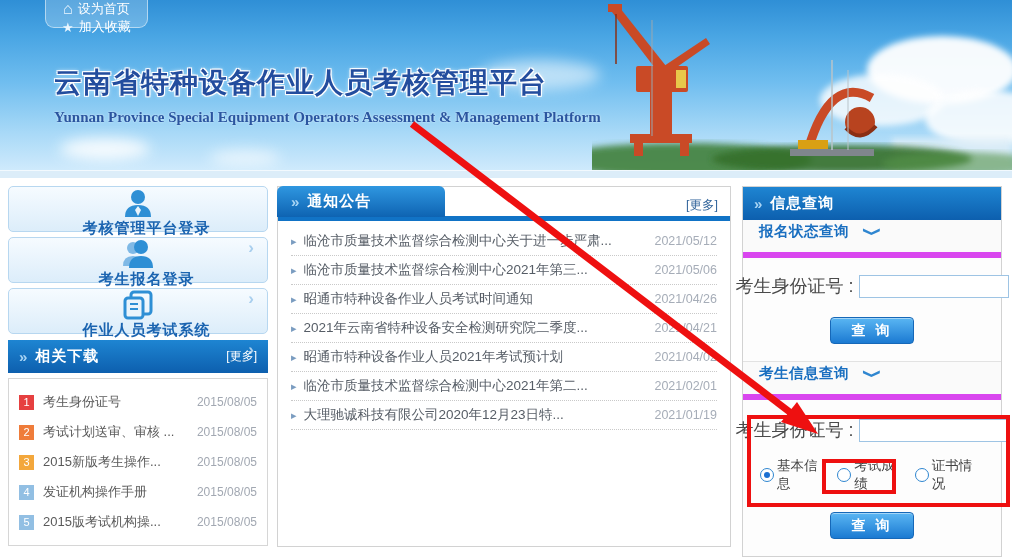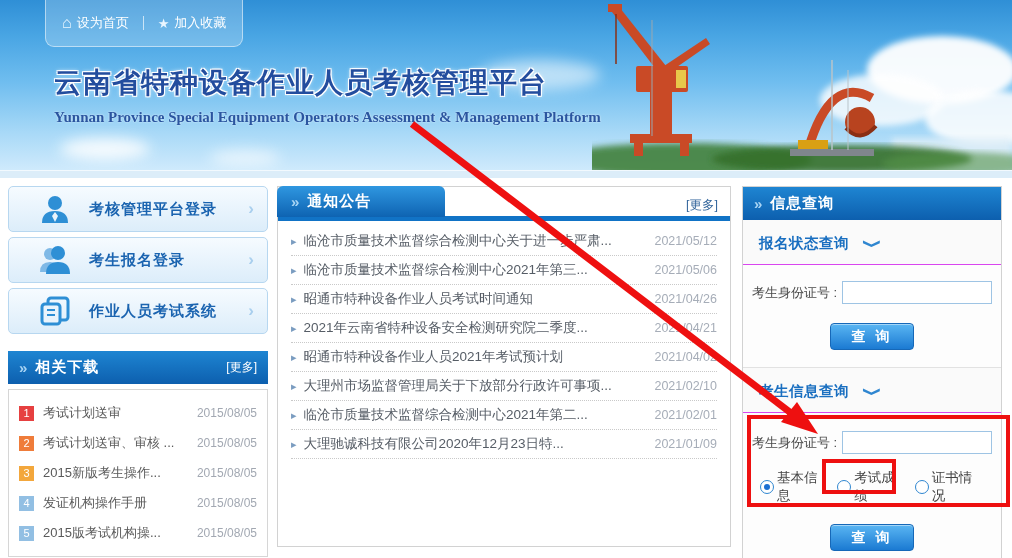--- a/index.html
+++ b/index.html
@@ -5,23 +5,23 @@
   * { box-sizing: border-box; margin: 0; padding: 0; }
   body { background:#fff; font-family:"Liberation Sans","DejaVu Sans",sans-serif; }
   .page { position:relative; width:1012px; height:558px; overflow:hidden; background:#fff; }
 
   
   .header { position:relative; height:170px;
     background:linear-gradient(180deg,#2f8fd6 0%,#4aa6e4 22%,#6fbdef 48%,#a8d9f7 78%,#cfeafc 100%);
     overflow:hidden; }
   .cloud { position:absolute; background:#fff; border-radius:50%; filter:blur(7px); opacity:.85; }
   .scenery { position:absolute; right:0; top:0; }
-  .quicklinks { position:absolute; left:45px; top:0; height:47px; display:flex; align-items:center;
+  .quicklinks { position:absolute; left:45px; top:0; height:28px; display:flex; align-items:center;
     padding:0 16px; background:rgba(255,255,255,.22); border:1px solid rgba(255,255,255,.5);
-    border-top:none; border-radius:0 0 9px 9px; }
+    border-top:none; border-radius:0 0 9px 9px;flex-direction:column; }
   .qlink { display:flex; align-items:center; color:#fff; font-size:13px; text-decoration:none; cursor:pointer; }
   .qicon { margin-right:5px; font-size:14px; line-height:1; color:#eaf6ff; }
   .home-i::before { content:"⌂"; font-size:16px; font-weight:bold; }
   .star-i::before { content:"★"; font-size:13px; }
   .qdiv { width:1px; height:14px; background:rgba(255,255,255,.65); margin:0 14px; }
   .titles { position:absolute; left:54px; top:64px; }
   .title-cn { font-size:28px; font-weight:bold; color:#234d9e; letter-spacing:1px;
     text-shadow:-1px -1px 0 #fff,1px -1px 0 #fff,-1px 1px 0 #fff,1px 1px 0 #fff,0 0 4px rgba(255,255,255,.9); }
   .title-en { margin-top:7px; font-family:"Liberation Serif","DejaVu Serif",serif; font-weight:bold;
     font-size:15px; color:#2a55a0; text-shadow:0 0 2px rgba(255,255,255,.8); }
@@ -29,36 +29,36 @@
 
   
   .content { display:flex; padding:8px 10px 0 8px; align-items:flex-start; }
   .col-left  { width:260px; margin-right:9px; flex:none; }
   .col-mid   { width:454px; margin-right:11px; flex:none; }
   .col-right { width:260px; flex:none; }
 
   
   .login-btn { height:46px; margin-bottom:5px; border:1px solid #b7d7f0; border-radius:5px;
     background:linear-gradient(#f6fbff,#dcedfa); display:flex; align-items:center;
-    padding:0 13px 0 30px; cursor:pointer; }
+    padding:0 13px 0 30px; cursor:pointer;flex-direction:column; }
   .lb-icon { width:32px; height:32px; margin-right:18px; flex:none; }
   .lb-label { font-size:15px; font-weight:bold; color:#1b64b0; letter-spacing:1px; }
   .lb-chev { margin-left:auto; color:#a9cfee; font-size:17px; font-weight:bold; }
   .lb-chev::before { content:"›"; }
 
   
   .blue-bar { height:33px; background:linear-gradient(#1e85d2,#0d5fae); display:flex;
     align-items:center; padding:8px 11px; color:#fff; }
   .dbl-chev { color:#a8d4f4; font-weight:bold; font-size:15px; margin-right:8px; }
   .dbl-chev::before { content:"»"; }
   .bar-title { font-size:15px; font-weight:bold; letter-spacing:1px; }
   .more-white { margin-left:auto; color:#fff; font-size:12px; cursor:pointer; text-decoration:none; }
 
   
-  .dl-header { margin-top:17px;text-align:right; }
+  .dl-header { margin-top:6px;text-align:right; }
   .dl-list { margin-top:5px; border:1px solid #d6d6d6; background:#fff; padding:8px 10px; }
   .dl-row { height:30px; display:flex; align-items:center; cursor:pointer; }
   .dl-badge { width:15px; height:15px; color:#fff; font-size:11px; display:flex; flex:none;
     align-items:center; justify-content:center; margin-right:9px; background:#9fc3e7; }
   .dl-label { flex:1; color:#5a5a5a; font-size:13px; white-space:nowrap; overflow:hidden; }
   .dl-date { color:#a2a8b2; font-size:12px; margin-left:8px; }
 
   
   .mid-panel { border:1px solid #d2d2d2; background:#fff; height:361px; position:relative; }
   .mid-header { height:34px; border-bottom:5px solid #1173c6; position:relative; }
@@ -70,28 +70,28 @@
     cursor:pointer; text-decoration:none; }
   .notice-list { padding:6px 13px 0 13px; }
   .notice-row { display:flex; align-items:center; height:29px; border-bottom:1px dotted #c9c9c9; cursor:pointer; }
   .n-bullet { color:#7a9cc0; font-size:11px; margin-right:7px; flex:none; }
   .n-bullet::before { content:"▸"; }
   .n-label { flex:1; color:#565d66; font-size:13.5px; white-space:nowrap; overflow:hidden; text-overflow:ellipsis; }
   .n-date { color:#a6adb8; font-size:12.5px; margin-left:10px; flex:none; }
 
   
   .qp-panel { border:1px solid #d2d2d2; background:#fafafa; }
-  .qp-head { display:flex; align-items:center; padding:14px 16px 11px; color:#1a6fc0;
-    font-weight:bold; font-size:14.5px; border-bottom:1px solid #d946ef; cursor:pointer; letter-spacing:.5px; }
+  .qp-head { display:flex; align-items:center; padding:2px 16px 11px; color:#1a6fc0;
+    font-weight:bold; font-size:14.5px; border-bottom:6px solid #d946ef; cursor:pointer; letter-spacing:.5px; }
   .chev-down { margin-left:18px; color:#2f86d0; font-size:12px; font-weight:bold; }
   .chev-down::before { content:"❯"; display:inline-block; transform:rotate(90deg) scaleY(1.4); }
   .qp-form { padding:16px 13px 17px; border-bottom:1px solid #e2e2e2; background:#fdfdfd; }
   .qp-form.last { border-bottom:none; padding-top:18px; }
   .field-row { display:flex; align-items:center; justify-content:center; }
-  .field-label { color:#4a4a4a; font-size:13px; flex:none; }
+  .field-label { color:#4a4a4a; font-size:18px; flex:none; }
   .id-input { width:150px; height:23px; border:1px solid #9ec4e4; margin-left:5px; outline:none;
     font-size:13px; padding:0 4px; background:#fff; }
   .btn-row { display:flex; justify-content:center; margin-top:19px; }
   .query-btn { width:84px; height:27px; border:1px solid #1668b8; border-radius:4px;
     background:linear-gradient(#5ab6f3,#1b7ad2); color:#fff; font-weight:bold; font-size:14px;
     letter-spacing:3px; cursor:pointer; box-shadow:inset 0 1px 0 rgba(255,255,255,.45); }
   .radio-row { display:flex; justify-content:center; margin-top:15px; }
   .radio-item { display:flex; align-items:center; margin:0 4px; cursor:pointer; }
   .radio-dot { width:14px; height:14px; border:1px solid #2f86d0; border-radius:50%;
     background:#fff; position:relative; margin-right:3px; flex:none; }
@@ -207,21 +207,21 @@
 
       <div class="blue-bar dl-header">
         <span class="dbl-chev"></span>
         <span class="bar-title">相关下载</span>
         <a class="more-white">[更多]</a>
       </div>
       <div class="dl-list">
 
       <div class="dl-row">
             <span class="dl-badge" style="background: rgb(230, 64, 64);">1</span>
-            <span class="dl-label">考试计划送审</span>
+            <span class="dl-label">考生身份证号</span>
             <span class="dl-date">2015/08/05</span>
           </div>
           <div class="dl-row">
             <span class="dl-badge" style="background: rgb(239, 124, 58);">2</span>
             <span class="dl-label">考试计划送审、审核 ...</span>
             <span class="dl-date">2015/08/05</span>
           </div>
           <div class="dl-row">
             <span class="dl-badge" style="background: rgb(243, 167, 60);">3</span>
             <span class="dl-label">2015新版考生操作...</span>
@@ -271,32 +271,27 @@
               <span class="n-label">2021年云南省特种设备安全检测研究院二季度...</span>
               <span class="n-date">2021/04/21</span>
             </div>
             <div class="notice-row">
               <span class="n-bullet"></span>
               <span class="n-label">昭通市特种设备作业人员2021年考试预计划</span>
               <span class="n-date">2021/04/02</span>
             </div>
             <div class="notice-row">
               <span class="n-bullet"></span>
-              <span class="n-label">大理州市场监督管理局关于下放部分行政许可事项...</span>
-              <span class="n-date">2021/02/10</span>
-            </div>
-            <div class="notice-row">
-              <span class="n-bullet"></span>
               <span class="n-label">临沧市质量技术监督综合检测中心2021年第二...</span>
               <span class="n-date">2021/02/01</span>
             </div>
             <div class="notice-row">
               <span class="n-bullet"></span>
               <span class="n-label">大理驰诚科技有限公司2020年12月23日特...</span>
-              <span class="n-date">2021/01/09</span>
+              <span class="n-date">2021/01/19</span>
             </div>
           </div>
       </div>
     </div>
 
     <div class="col-right">
       <div class="qp-panel">
         <div class="blue-bar">
           <span class="dbl-chev"></span>
           <span class="bar-title">信息查询</span>

